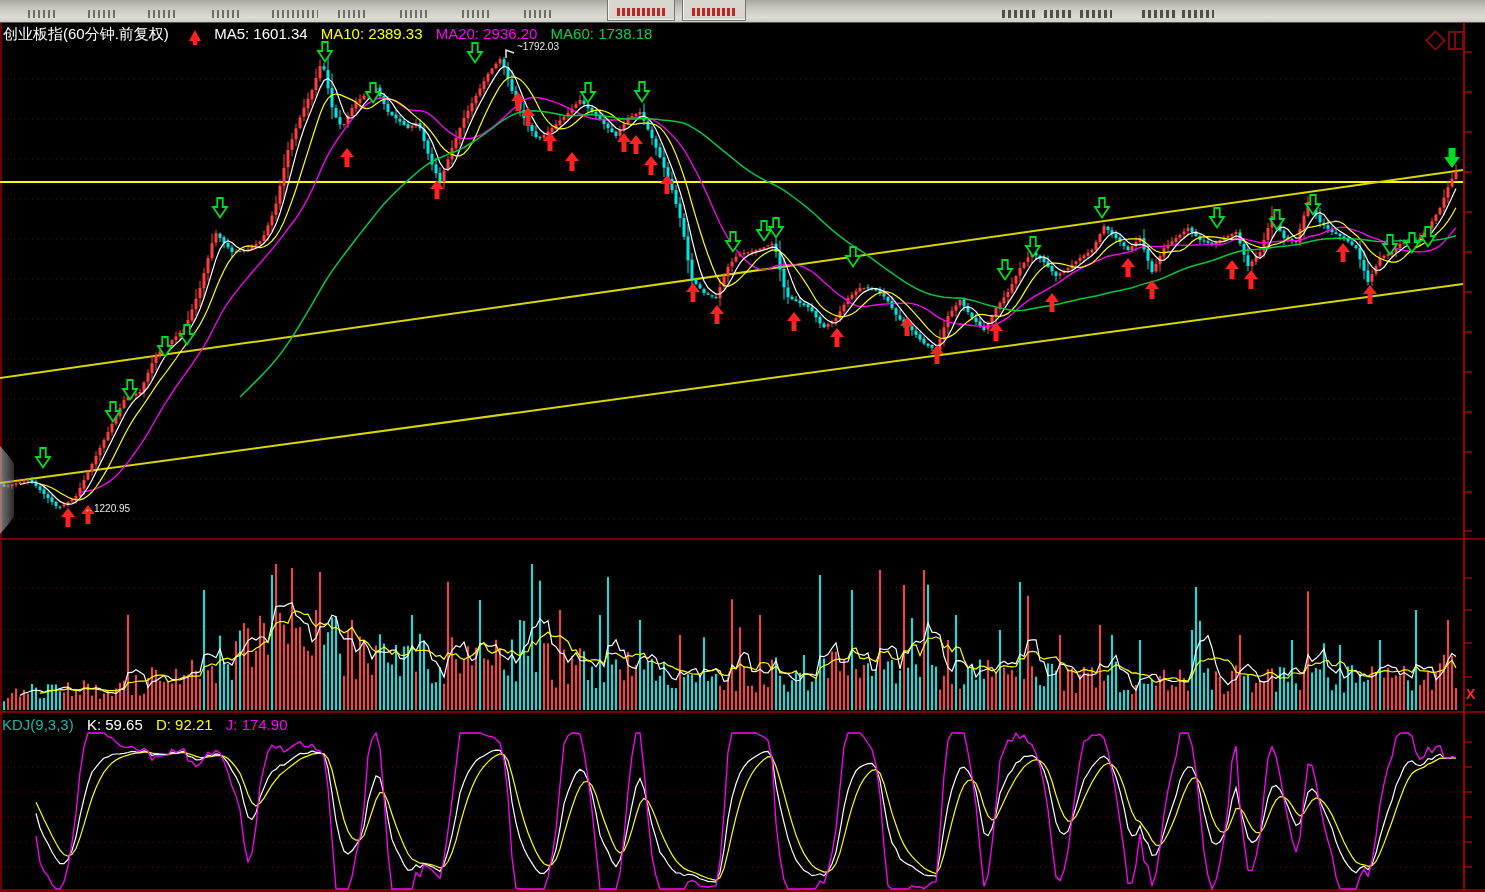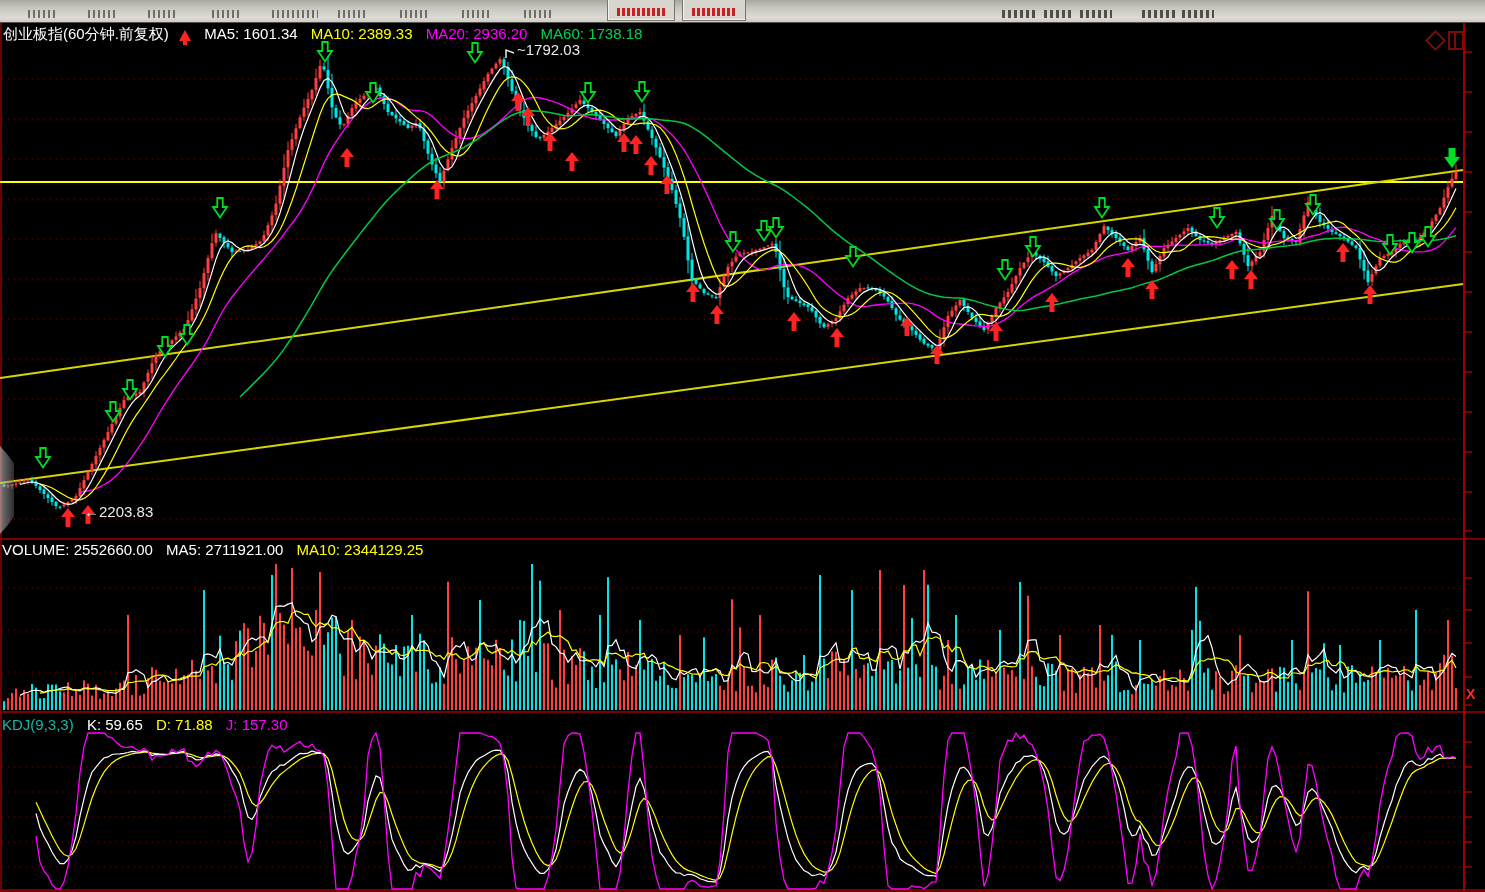--- a/index.html
+++ b/index.html
@@ -16,21 +16,21 @@
           border:1px solid #77746e;border-top:none;box-shadow:inset 1px -1px 0 #f4f2ee;}
   .tb-btn .red-frag{position:absolute;bottom:4px;left:9px;right:9px;height:8px;
           background:repeating-linear-gradient(90deg,#c22424 0 3px,rgba(0,0,0,0) 3px 5px);}
   svg#chart-svg{position:absolute;left:0;top:0;z-index:1;}
   .hdr{position:absolute;font-size:15px;white-space:nowrap;z-index:5;letter-spacing:0;}
   .hdr span{margin-right:9px;}
   .arrow-up-red{display:inline-block;width:0;height:0;margin:0 7px -2px 0;
           border-left:6px solid transparent;border-right:6px solid transparent;
           border-bottom:11px solid #ff2222;position:relative;}
   .arrow-up-red::after{content:"";position:absolute;left:-2px;top:10px;width:4px;height:5px;background:#ff2222;}
-  .price-label{position:absolute;color:#e9e9e9;font-size:15px;z-index:5;white-space:nowrap;}
+  .price-label{position:absolute;color:#e9e9e9;font-size:10px;z-index:5;white-space:nowrap;}
   .pane-icon-diamond{position:absolute;left:1428px;top:33px;width:11px;height:11px;
           border:2px solid #7c0a0a;transform:rotate(45deg);z-index:6;}
   .pane-icon-split{position:absolute;left:1448px;top:31px;width:12px;height:15px;
           border:2px solid #7c0a0a;z-index:6;}
   .pane-icon-split::after{content:"";position:absolute;left:4px;top:0;width:2px;height:15px;background:#7c0a0a;}
   .close-x{position:absolute;left:1466px;top:686px;color:#ff2a2a;font-size:14px;font-weight:bold;z-index:6;
           font-family:"Liberation Sans",sans-serif;}
   .drawer-handle{position:absolute;left:0;top:446px;width:14px;height:88px;z-index:6;
           background:linear-gradient(90deg,rgba(200,200,200,.60),rgba(96,96,96,.45));
           clip-path:polygon(0 0,55% 10%,100% 20%,100% 80%,55% 90%,0 100%);}
@@ -1269,43 +1269,38 @@
       <path d="M1274.25,210 v9 h-4.25 l7,10.5 l7,-10.5 h-4.25 v-9 Z" fill="#000" stroke="#00dd22" stroke-width="1.8"></path>
       <path d="M1310.25,195 v9 h-4.25 l7,10.5 l7,-10.5 h-4.25 v-9 Z" fill="#000" stroke="#00dd22" stroke-width="1.8"></path>
       <path d="M1387.25,235 v9 h-4.25 l7,10.5 l7,-10.5 h-4.25 v-9 Z" fill="#000" stroke="#00dd22" stroke-width="1.8"></path>
       <path d="M1409.25,233 v9 h-4.25 l7,10.5 l7,-10.5 h-4.25 v-9 Z" fill="#000" stroke="#00dd22" stroke-width="1.8"></path>
       <path d="M1425.25,227 v9 h-4.25 l7,10.5 l7,-10.5 h-4.25 v-9 Z" fill="#000" stroke="#00dd22" stroke-width="1.8"></path>
       <path d="M1448.5,148 v9 h-4.5 l8,11 l8,-11 h-4.5 v-9 Z" fill="#00dd22"></path>
       <polyline points="506.0,58.0 506.0,50.0 514.0,53.0" fill="none" stroke="#e9e9e9" stroke-width="1.5"></polyline>
     </svg>
 
   <div class="hdr" style="left:3px;top:25px">
-    <span style="color:#ffffff;margin-right:6px">创业板指(60分钟.前复权)</span>
+    <span style="color:#ffffff;margin-right:16px">创业板指(60分钟.前复权)</span>
     <span class="arrow-up-red"></span>
     <span style="color:#ffffff">MA5: 1601.34</span>
     <span style="color:#ffff00">MA10: 2389.33</span>
     <span style="color:#ff00ff">MA20: 2936.20</span>
     <span style="color:#00d44c">MA60: 1738.18</span>
   </div>
 
-  <div class="hdr" style="left:2px;top:541px">
-    <span style="color:#ffffff">VOLUME: 2552660.00</span>
-    <span style="color:#ffffff">MA5: 2711921.00</span>
-    <span style="color:#ffff00">MA10: 2344129.25</span>
-  </div>
 
   <div class="hdr" style="left:2px;top:716px">
     <span style="color:#14b8a6">KDJ(9,3,3)</span>
     <span style="color:#ffffff">K: 59.65</span>
-    <span style="color:#ffff00">D: 71.88</span>
-    <span style="color:#ff00ff">J: 157.30</span>
+    <span style="color:#ffff00">D: 92.21</span>
+    <span style="color:#ff00ff">J: 174.90</span>
   </div>
 
   <div class="price-label" style="left:517px;top:41px">~1792.03</div>
-  <div class="price-label" style="left:84px;top:503px">←2203.83</div>
+  <div class="price-label" style="left:84px;top:503px">←1220.95</div>
 
   <div class="pane-icon-diamond"></div>
   <div class="pane-icon-split"></div>
   <div class="close-x">X</div>
 
   <div class="drawer-handle"></div>
   <div class="trend-start-marker"></div>
 
 </div>
 

